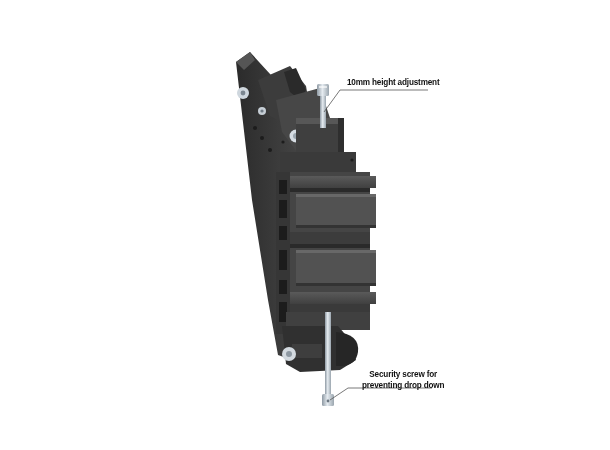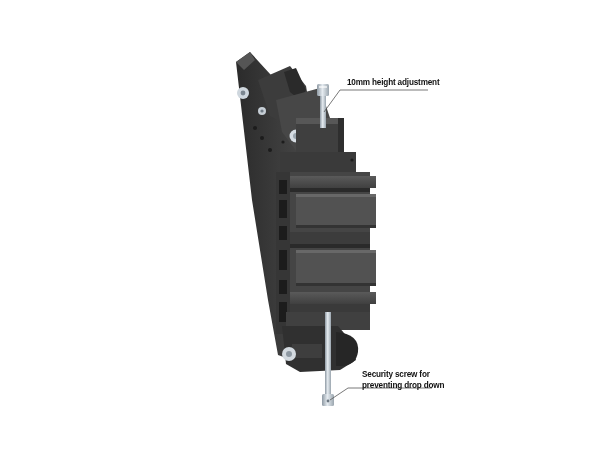--- a/index.html
+++ b/index.html
@@ -2,21 +2,21 @@
 <html><head>
 <meta charset="utf-8">
 <style>
   html, body { margin: 0; padding: 0; }
   body {
     width: 610px; height: 450px; overflow: hidden;
     background: #ffffff;
     font-family: "Liberation Sans", sans-serif;
     position: relative;
   }
-  .stage { position: absolute; left: 0; top: 0; width: 566px; height: 450px; }
+  .stage { position: absolute; left: 0; top: 0; width: 566px; height: 450px; text-align: center; }
   .product { position: absolute; left: 0; top: 0; }
   .callout {
     position: absolute;
     font-family: "Liberation Sans", sans-serif;
     font-weight: bold;
     font-size: 9.5px;
     line-height: 11px;
     color: #111111;
     letter-spacing: -0.2px;
     transform: scaleX(0.86);

